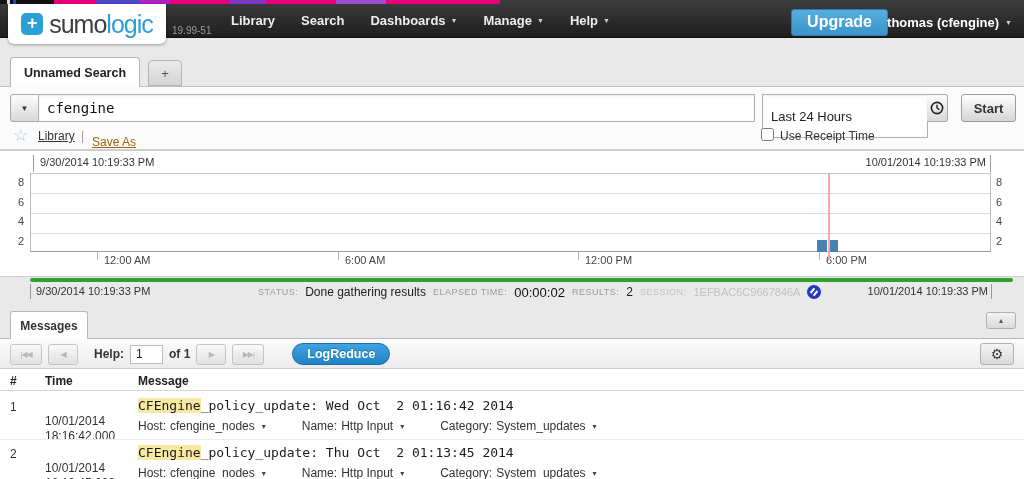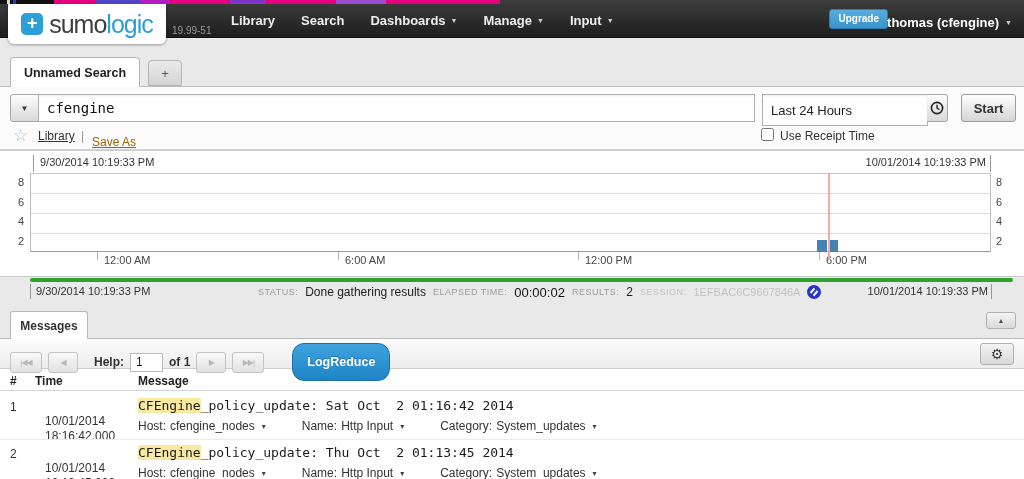--- a/index.html
+++ b/index.html
@@ -17,44 +17,44 @@
   .logo-card { position:absolute; left:8px; top:4px; width:158px; height:40px; background:#fff;
     border-radius:0 0 6px 6px; box-shadow:0 1px 3px rgba(0,0,0,.35); display:flex; align-items:center; justify-content:center; gap:6px; z-index:5; }
   .logo-plus { width:22px; height:22px; background:#2d9fd8; border-radius:5px; color:#fff;
     font-size:18px; font-weight:bold; line-height:21px; text-align:center; }
   .logo-text { font-size:25px; letter-spacing:-1px; color:#3f3f3f; }
   .logo-text .blue { color:#2d9fd8; }
   .version { position:absolute; left:172px; top:25px; font-size:10px; color:#9a9a9a; }
   .nav { position:absolute; left:231px; top:0; height:38px; display:flex; align-items:center; gap:26px; padding-top:3px; }
   .nav-item { color:#ededed; font-size:13px; font-weight:bold; cursor:pointer; display:flex; align-items:center; gap:5px; }
   .nav-caret { font-size:7px; color:#cfcfcf; }
-  .upgrade-btn { position:absolute; right:136px; top:9px; padding:3px 8px 4px;
+  .upgrade-btn { position:absolute; right:136px; top:9px; padding:3px 15px 4px;
     background:linear-gradient(#56aede,#3a93ca); border:1px solid #2a7fb5; border-radius:3px;
-    color:#fff; font-size:10px; font-weight:bold; cursor:pointer; }
+    color:#fff; font-size:16px; font-weight:bold; cursor:pointer; }
   .user-menu { position:absolute; right:12px; top:13px; color:#fff; font-size:13px; font-weight:bold;
     display:flex; align-items:center; gap:6px; cursor:pointer; padding-top:2px; }
 
   
   .search-tab { position:absolute; left:10px; top:57px; width:130px; height:30px; background:#fff;
     border:1px solid #b5b5b5; border-bottom:none; border-radius:4px 4px 0 0; z-index:3;
     font-size:12.5px; font-weight:bold; color:#222; display:flex; align-items:center; justify-content:center; }
   .add-tab { position:absolute; left:148px; top:60px; width:34px; height:26px;
     background:linear-gradient(#ebebeb,#d3d3d3); border:1px solid #b5b5b5; border-radius:4px 4px 0 0;
     font-size:13px; color:#555; display:flex; align-items:center; justify-content:center; cursor:pointer; }
 
   
   .search-panel { position:absolute; left:0; top:86px; width:1024px; height:64px; background:#fbfbfb;
     border-top:1px solid #bdbdbd; border-bottom:1px solid #d2d2d2; }
   .query-dd-btn { position:absolute; left:10px; top:7px; width:29px; height:28px;
     background:linear-gradient(#fdfdfd,#d8d8d8); border:1px solid #a8a8a8; border-radius:3px 0 0 3px;
     font-size:8px; color:#333; display:flex; align-items:center; justify-content:center; cursor:pointer; }
   .query-input { position:absolute; left:38px; top:7px; width:717px; height:28px; border:1px solid #b0b0b0;
     font-family:"DejaVu Sans Mono","Liberation Mono",monospace; font-size:14px; color:#111; padding:0 8px;
     box-shadow:inset 0 1px 2px rgba(0,0,0,.08); }
-  .time-input { position:absolute; left:762px; top:7px; width:166px; height:32px; border:1px solid #b0b0b0;
+  .time-input { position:absolute; left:762px; top:7px; width:166px; height:44px; border:1px solid #b0b0b0;
     font-size:13px; color:#222; padding:0 8px; box-shadow:inset 0 1px 2px rgba(0,0,0,.08); }
   .clock-btn { position:absolute; left:927px; top:7px; width:21px; height:28px;
     background:linear-gradient(#fdfdfd,#d8d8d8); border:1px solid #a8a8a8; border-left:none; border-radius:0 3px 3px 0;
     display:flex; align-items:center; justify-content:center; cursor:pointer; }
   .start-btn { position:absolute; left:961px; top:7px; width:55px; height:28px;
     background:linear-gradient(#fefefe,#d5d5d5); border:1px solid #9c9c9c; border-radius:3px;
     font-size:13px; font-weight:bold; color:#333; cursor:pointer; }
   .fav-star { position:absolute; left:13px; top:38px; font-size:17px; color:#a9c6e4; cursor:pointer; }
   .lib-link { position:absolute; left:38px; top:42px; font-size:12px; color:#333; text-decoration:underline; cursor:pointer; }
   .link-div { position:absolute; left:81px; top:42px; font-size:12px; color:#999; }
@@ -104,29 +104,29 @@
   .msg-panel { position:absolute; left:0; top:30px; width:1024px; height:141px; background:#fff; border-top:1px solid #b8b8b8; }
   .msg-toolbar { position:absolute; left:0; top:0; width:1024px; height:30px;
     background:linear-gradient(#fcfcfc,#ececec); border-bottom:1px solid #ccc; }
   .pager { position:absolute; left:10px; top:4px; display:flex; align-items:center; gap:6px; }
   .pg-btn { height:21px; border:1px solid #c4c4c4; border-radius:3px; background:linear-gradient(#f9f9f9,#e1e1e1);
     color:#b8b8b8; font-size:8px; display:flex; align-items:center; justify-content:center; letter-spacing:-1px; }
   .pg-first,.pg-last { width:32px; } .pg-prev,.pg-next { width:30px; }
   .pg-lbl { font-size:12px; font-weight:bold; color:#333; }
   .pg-lbl.page { margin-left:10px; }
   .page-input { width:33px; height:19px; border:1px solid #bbb; font-size:12px; padding:0 5px; color:#222; }
-  .logreduce-btn { margin-left:22px; height:38px; padding:0 14px; border:1px solid #1a6fa8; border-radius:12px;
+  .logreduce-btn { margin-left:22px; height:22px; padding:0 14px; border:1px solid #1a6fa8; border-radius:12px;
     background:linear-gradient(#3fa3e0,#1f84c4); color:#fff; font-size:12.5px; font-weight:bold; cursor:pointer;
     text-shadow:0 -1px 0 rgba(0,0,0,.25); }
   .gear-btn { position:absolute; right:10px; top:4px; width:34px; height:22px;
     background:linear-gradient(#f4f4f4,#d9d9d9); border:1px solid #b0b0b0; border-radius:3px;
     font-size:14px; color:#3a3a3a; display:flex; align-items:center; justify-content:center; cursor:pointer; }
   .tbl-head { position:absolute; left:0; top:32px; width:1024px; height:20px; border-bottom:1px solid #d5d5d5; }
   .th { position:absolute; top:3px; font-size:12px; font-weight:bold; color:#222; }
-  .th-num { left:10px; } .th-time { left:35px; } .th-msg { left:138px; }
+  .th-num { left:10px; } .th-time { left:45px; } .th-msg { left:138px; }
   .msg-row { position:absolute; left:0; width:1024px; height:46px; }
   .row-1 { top:54px; } .row-2 { top:100px; border-top:1px solid #ececec; }
   .cell-num { position:absolute; left:10px; top:7px; font-size:12px; color:#333; }
   .cell-time { position:absolute; left:45px; top:7px; font-size:12px; color:#333; line-height:1.25;margin-top:14px; }
   .msg-line { position:absolute; left:138px; top:5px; font-family:"DejaVu Sans Mono","Liberation Mono",monospace;
     font-size:13px; color:#1a1a1a; white-space:pre; }
   .hl { background:#f7e9a2; border-radius:1px; }
   .meta-line { position:absolute; left:138px; top:26px; display:flex; gap:36px; font-size:12px; color:#333; }
   .meta-group { display:flex; align-items:center; gap:4px; cursor:pointer; }
   .meta-caret { font-size:8px; color:#444; margin-left:3px; }
@@ -147,21 +147,21 @@
         </div>
       <div class="nav-item">
           <span>Dashboards</span>
           <span class="nav-caret">▼</span>
         </div>
       <div class="nav-item">
           <span>Manage</span>
           <span class="nav-caret">▼</span>
         </div>
       <div class="nav-item">
-          <span>Input</span>
+          <span>Help</span>
           <span class="nav-caret">▼</span>
         </div>
     </div>
     <button class="upgrade-btn">Upgrade</button>
     <div class="user-menu">
       <span>thomas (cfengine)</span>
       <span class="nav-caret">▼</span>
     </div>
   </div>
   <div class="logo-card">
@@ -276,21 +276,21 @@
       </div>
       <div class="tbl-head">
         <span class="th th-num">#</span>
         <span class="th th-time">Time</span>
         <span class="th th-msg">Message</span>
       </div>
 
       <div class="msg-row row-1">
         <span class="cell-num">1</span>
         <span class="cell-time"><span>10/01/2014</span><br><span>18:16:42.000</span></span>
-        <span class="msg-line"><span class="hl">CFEngine</span><span>_policy_update: Sat Oct  2 01:16:42 2014</span></span>
+        <span class="msg-line"><span class="hl">CFEngine</span><span>_policy_update: Wed Oct  2 01:16:42 2014</span></span>
         <span class="meta-line">
           <span class="meta-group">
               <span>Host:</span>
               <span>cfengine_nodes</span>
               <span class="meta-caret">▾</span>
             </span>
           <span class="meta-group">
               <span>Name:</span>
               <span>Http Input</span>
               <span class="meta-caret">▾</span>

